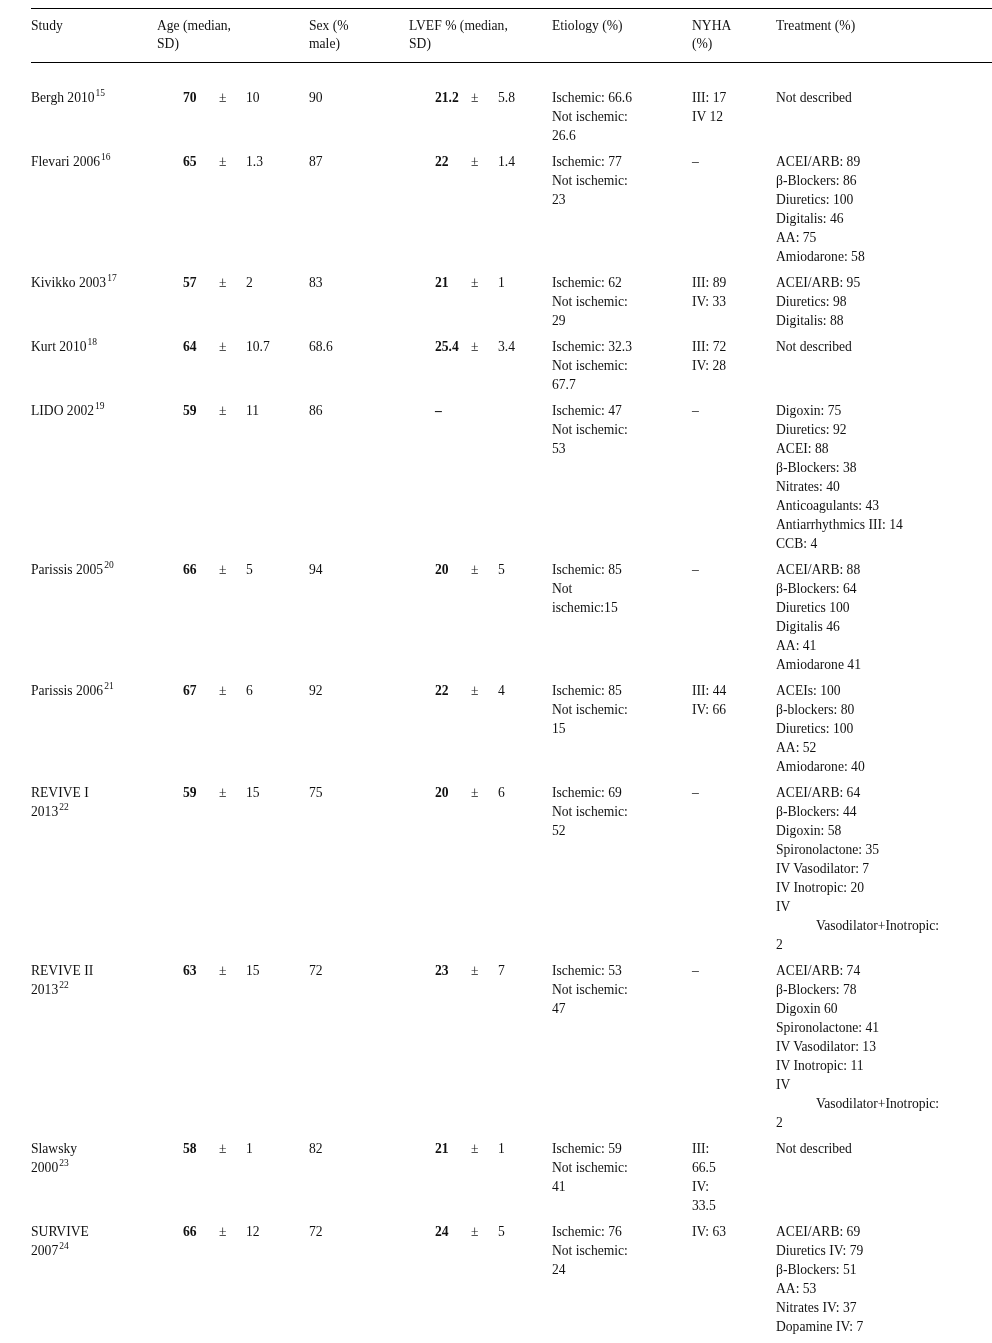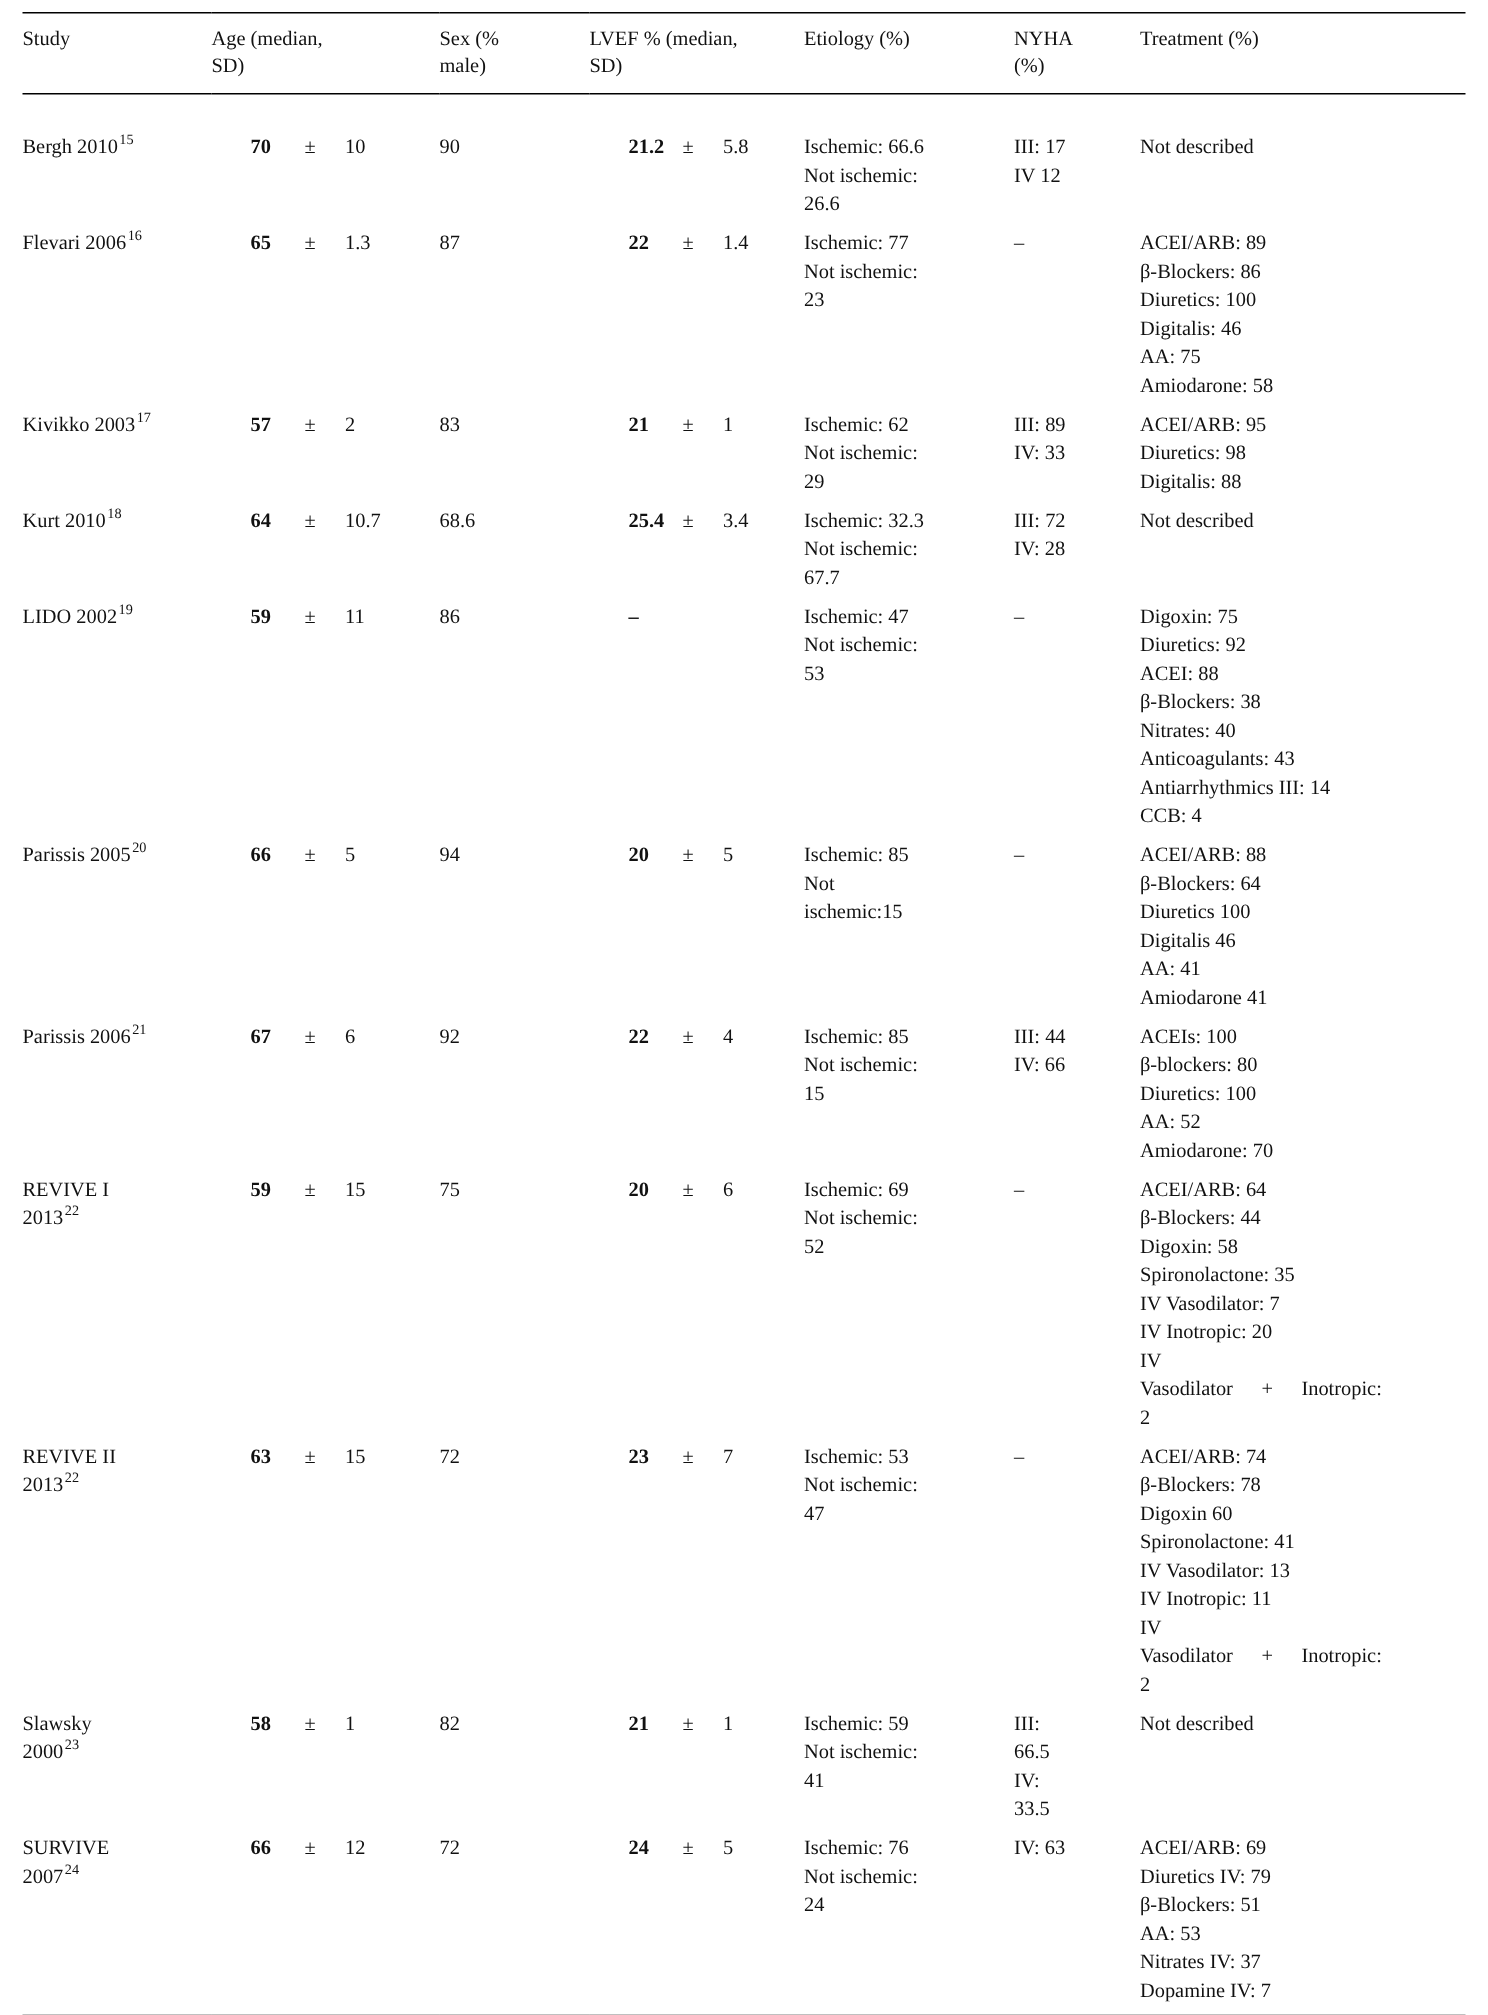--- a/index.html
+++ b/index.html
@@ -4,21 +4,21 @@
 <style>
   * { box-sizing: border-box; margin: 0; padding: 0; }
   html, body { background: #ffffff; }
   body {
     width: 992px;
     height: 1343px;
     font-family: "Liberation Serif", serif;
     color: #111;
     overflow: hidden;
   }
-  .page { padding: 8px 15px 0 15px; }
+  .page { padding: 8px 15px 0 15px; margin-left: 16px; }
 
   table.studies {
     width: 962px;
     table-layout: fixed;
     border-collapse: collapse;
     border-top: 1.5px solid #000;
     border-bottom: 1.5px solid #000;
   }
   thead th {
     font-weight: normal;
@@ -42,24 +42,23 @@
   .num-m  { display: inline-block; min-width: 36px; font-weight: bold; }
   .num-pm { display: inline-block; min-width: 27px; }
   sup {
     font-size: 9.5px;
     vertical-align: super;
     line-height: 0;
     margin-left: 1px;
   }
   .spread {
     display: flex;
-    justify-content: flex-start;
+    justify-content: center;
     max-width: 203px;
     white-space: nowrap;
-    gap: 19px;
   }
 </style>
 </head>
 <body>
 
 <div class="page">
   <table class="studies">
     <colgroup>
       <col style="width:126px">
       <col style="width:152px">
@@ -249,21 +248,21 @@
           </td>
           <td class="col-nyha">
             <div class="cell-line">III: 44</div>
             <div class="cell-line">IV: 66</div>
           </td>
           <td class="col-treatment">
             <div class="cell-line">ACEIs: 100</div>
             <div class="cell-line">β-blockers: 80</div>
             <div class="cell-line">Diuretics: 100</div>
             <div class="cell-line">AA: 52</div>
-            <div class="cell-line">Amiodarone: 70</div>
+            <div class="cell-line">Amiodarone: 40</div>
           </td>
         </tr>
         <tr>
           <td class="col-study">
             <div class="cell-line">REVIVE I</div>
             <div class="cell-line"><span>2013</span><sup>22</sup></div>
           </td>
           <td class="col-age"><span class="num-m">59</span><span class="num-pm">±</span><span>15</span></td>
           <td class="col-sex">75</td>
           <td class="col-lvef"><span class="num-m">20</span><span class="num-pm">±</span><span>6</span></td>

